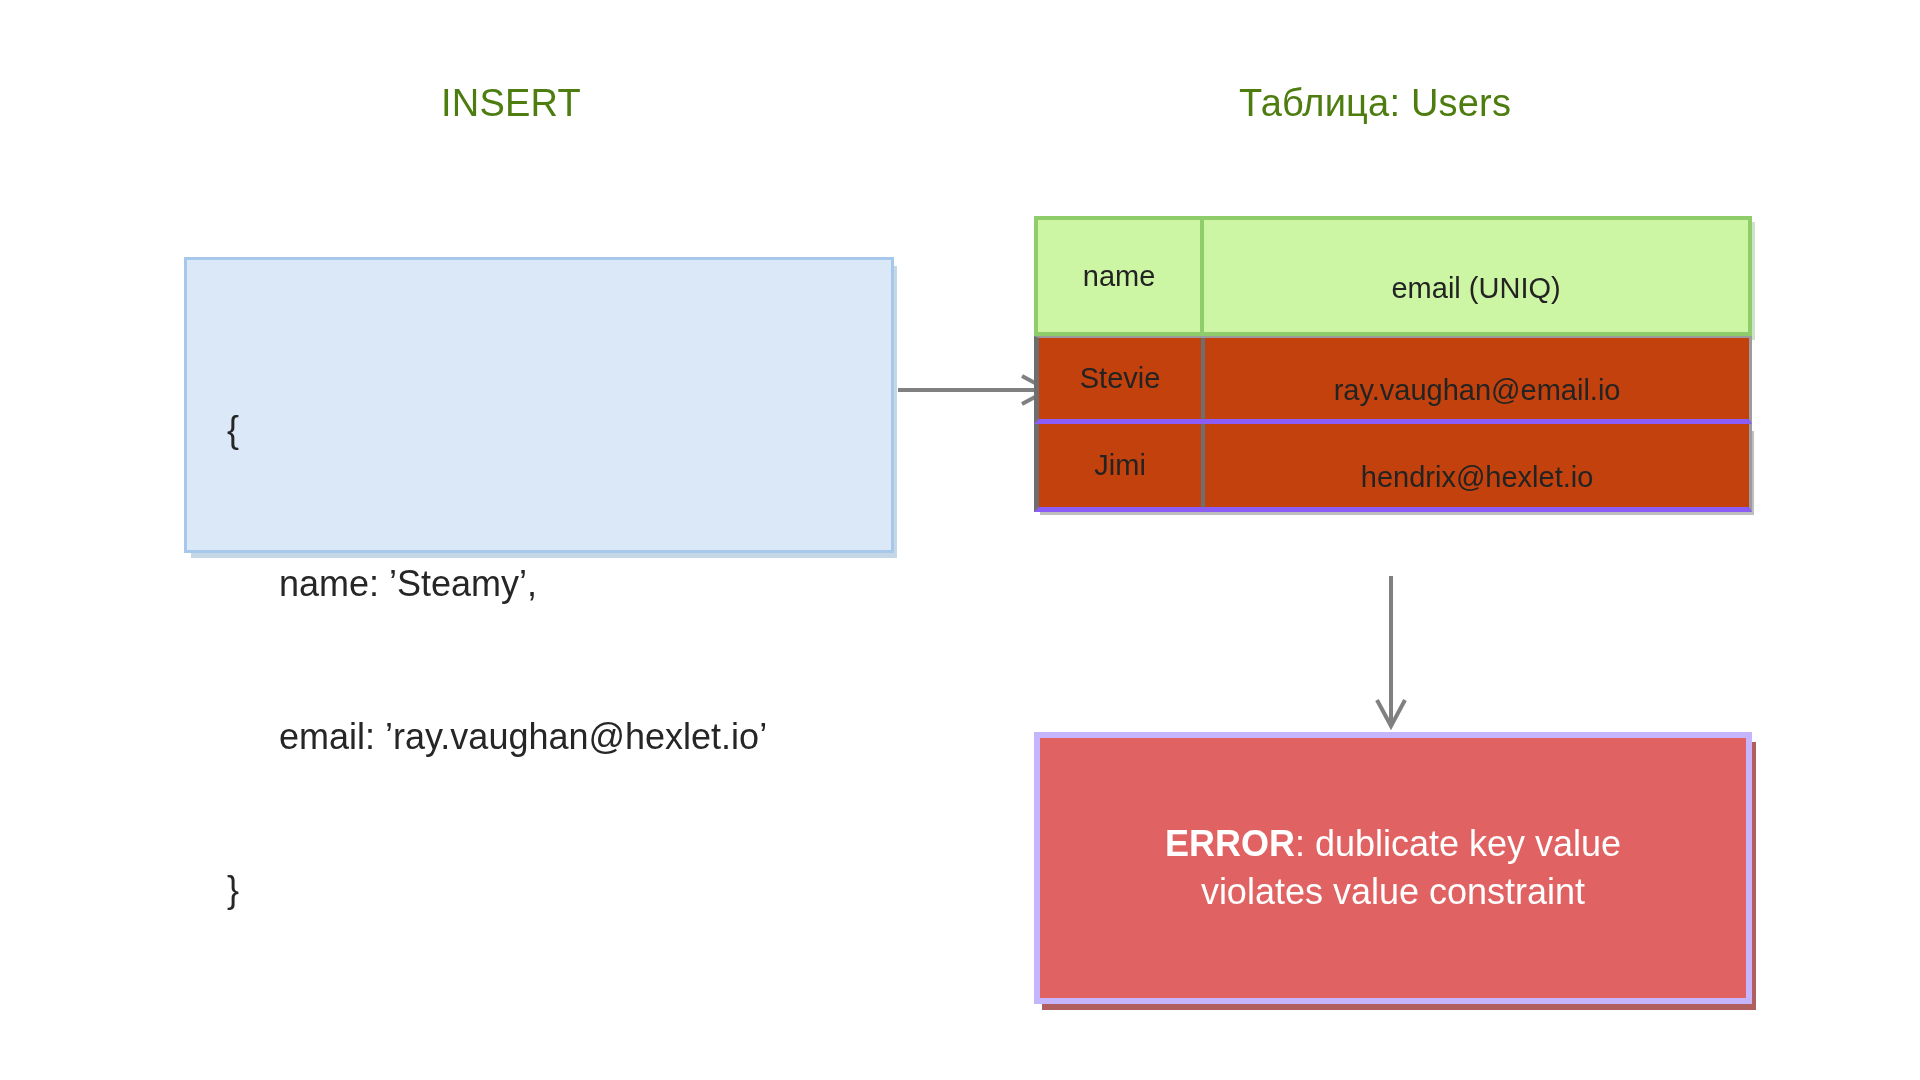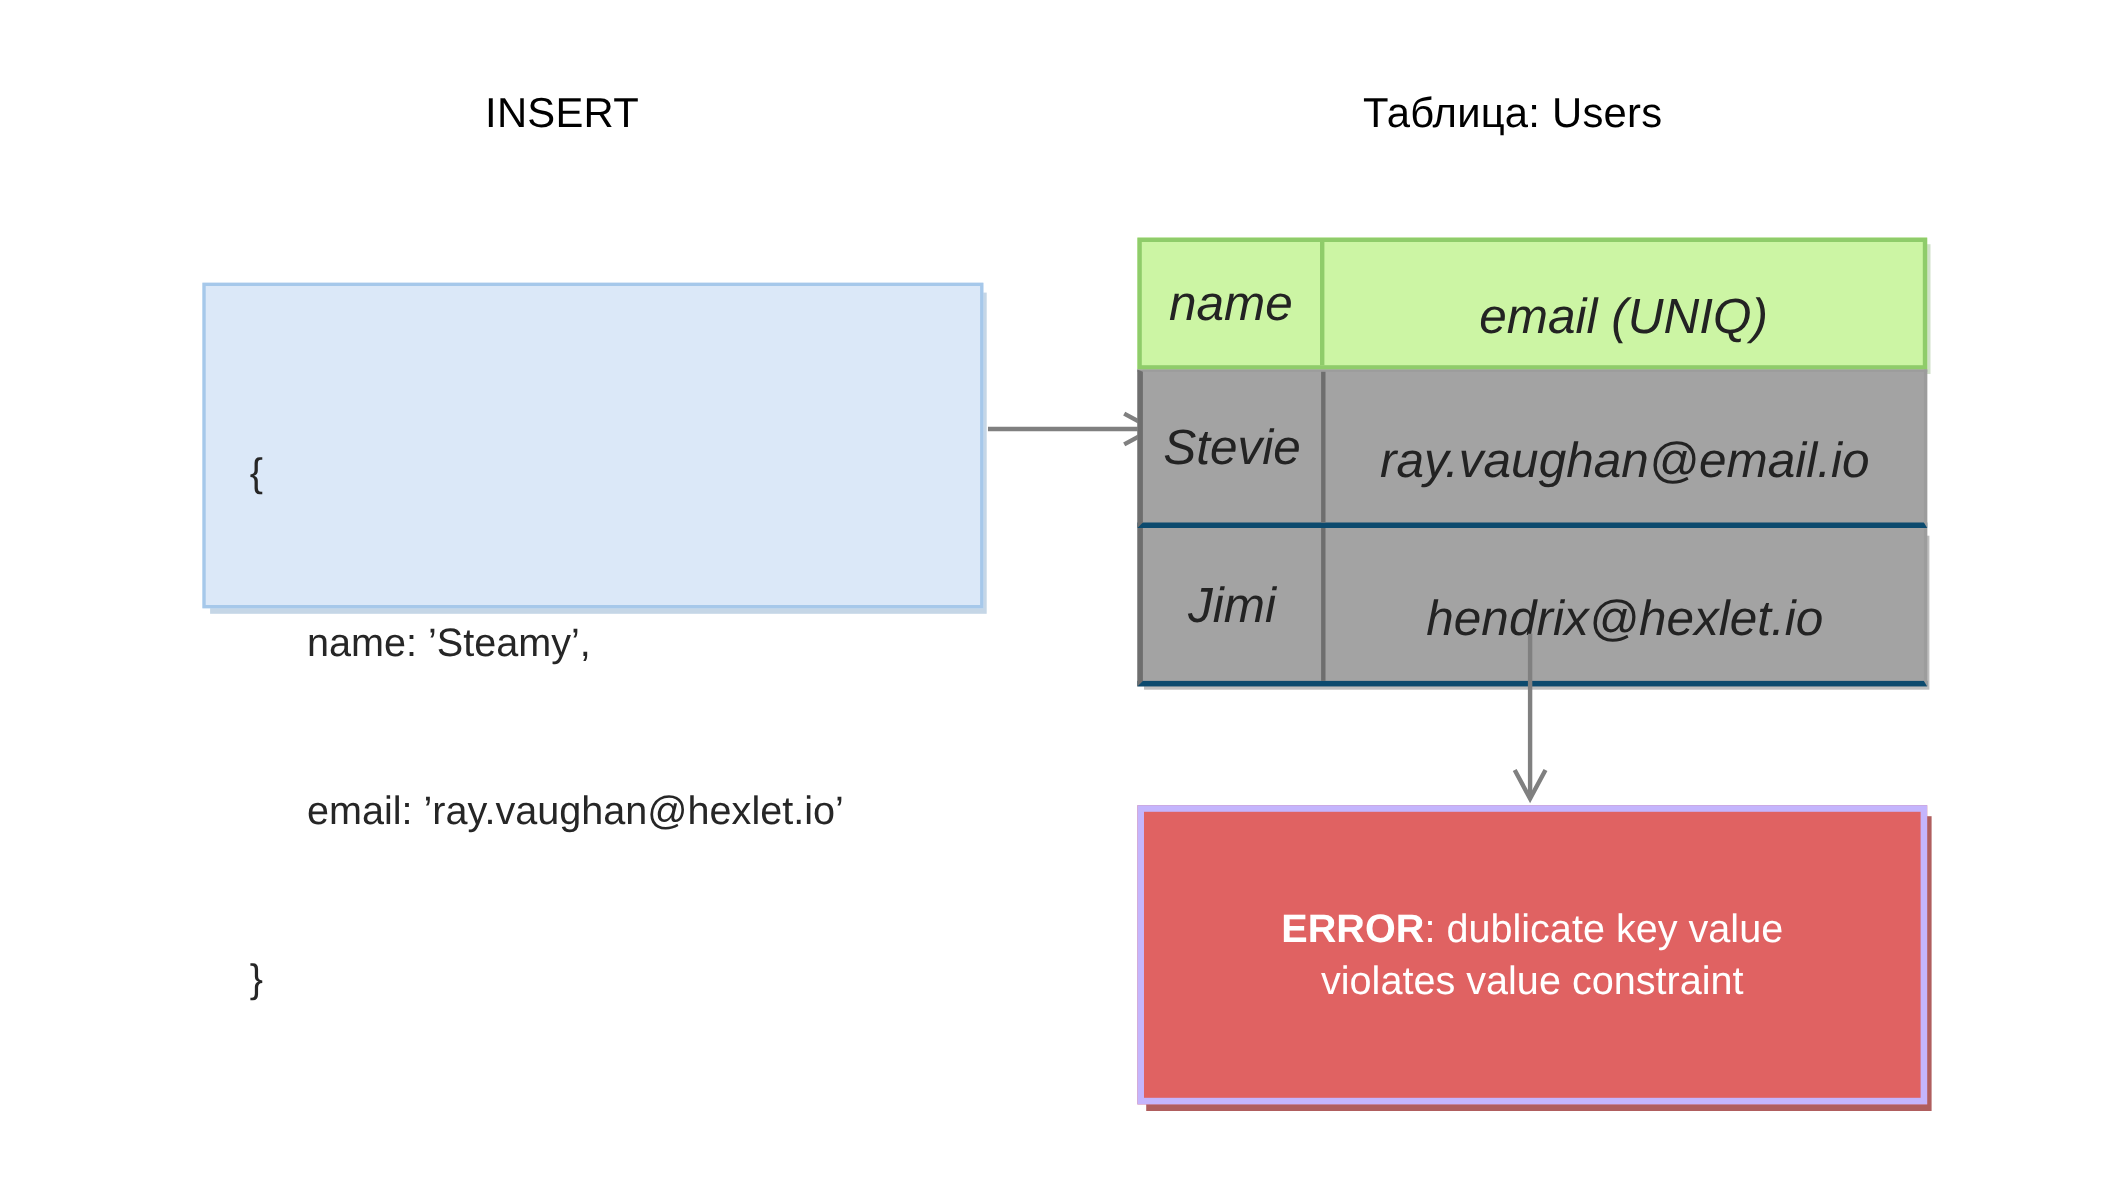--- a/index.html
+++ b/index.html
@@ -21,21 +21,21 @@
     left: 0; top: 0;
     width: 1920px;
     height: 1080px;
   }
 
   
   .title {
     position: absolute;
     font-size: 38px;
     font-weight: 400;
-    color: #000000;
+    color: #4d7c0f;
     white-space: nowrap;
     letter-spacing: 0.2px;
   }
   #title-insert { left: 441px; top: 82px; }
   #title-table  { left: 1239px; top: 82px; }
 
   
   #insert-box {
     position: absolute;
     left: 184px;
@@ -72,47 +72,46 @@
     left: 1034px;
     top: 216px;
     width: 718px;
   }
   .tbl-row { display: flex; box-sizing: border-box; }
   .cell {
     box-sizing: border-box;
     display: flex;
     align-items: center;
     justify-content: center;
-    font-size: 45px;
+    font-size: 29px;
     color: #232323;
     white-space: nowrap;
-    font-style: italic;
   }
   .col-name  { width: 168px; }
   .col-email { width: 550px; margin-top: 12px; }
 
   
   #tbl-header {
     height: 120px;
     background: #ccf5a4;
     border: 4px solid #8fcc6a;
     box-sizing: border-box;
     box-shadow: 4px 5px 0 -1px rgba(120,170,100,0.35);
   }
   #tbl-header .cell { height: 100%; }
   #tbl-header .col-name { border-right: 4px solid #8fcc6a; }
 
   
   .body-row {
-    height: 144px;
+    height: 88px;
     border-left: 5px solid #6e6e6e;
     border-right: 3px solid #9c9c9c;
-    border-bottom: 5px solid #0c4a6e;
-    box-sizing: border-box;
-    background: #a3a3a3;
+    border-bottom: 5px solid #8b5cf6;
+    box-sizing: border-box;
+    background: #c2410c;
   }
   .body-row .cell { height: 100%; }
   .body-row .col-name { border-right: 4px solid #6e6e6e; }
   #tbl-row-1 { border-top: 2px solid #9c9c9c; }
   #tbl-row-2 { box-shadow: 4px 5px 0 -2px rgba(110,110,110,0.45); }
 
   
   #arrow-table-to-error {
     position: absolute;
     left: 1368px;

